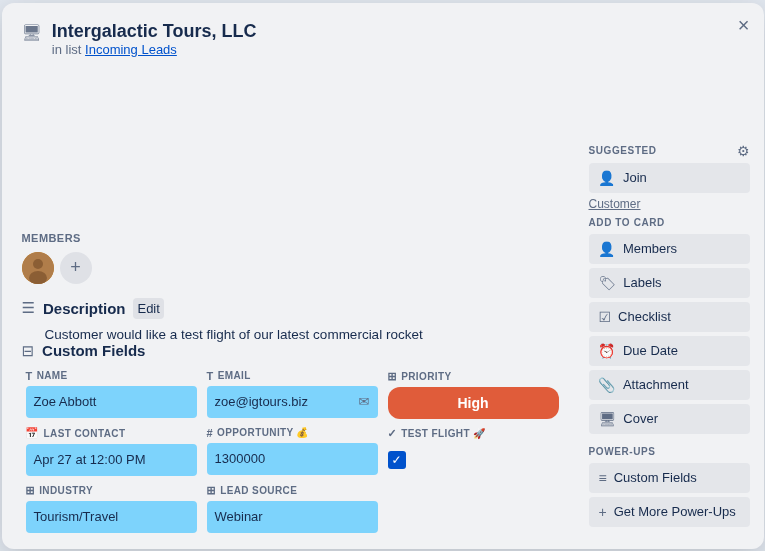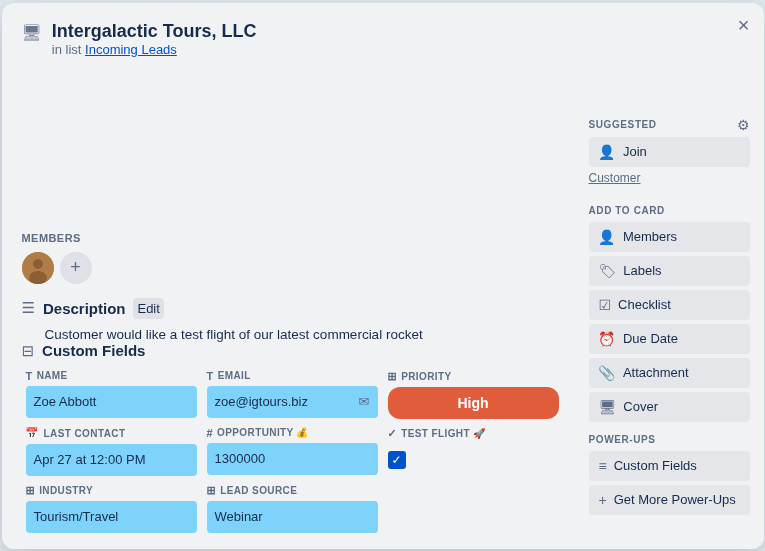--- a/index.html
+++ b/index.html
@@ -65,21 +65,21 @@
       overflow: hidden;
       align-items: flex-end;
     }
     .main-col {
       flex: 1;
       padding: 10px 20px 16px 20px;
       overflow-y: auto;
     }
     .side-col {
       width: 185px;
-      padding: 10px 14px 30px 10px;
+      padding: 10px 14px 18px 10px;
       flex-shrink: 0;
     }
     
     .section-label {
       font-size: 11px;
       font-weight: 700;
       color: #5e6c84;
       letter-spacing: 0.04em;
       margin-bottom: 8px;
       text-transform: uppercase;
@@ -239,21 +239,21 @@
       margin-top: 2px;
     }
     
     .sidebar-section-label {
       font-size: 10px;
       font-weight: 700;
       letter-spacing: 0.06em;
       color: #5e6c84;
       text-transform: uppercase;
       margin-bottom: 6px;
-      margin-top: 20px;
+      margin-top: 6px;
     }
     .sidebar-section-label:first-child { margin-top: 0; }
     .suggested-header {
       display: flex;
       align-items: center;
       justify-content: space-between;
       margin-bottom: 4px;
     }
     .gear-btn {
       background: none;

